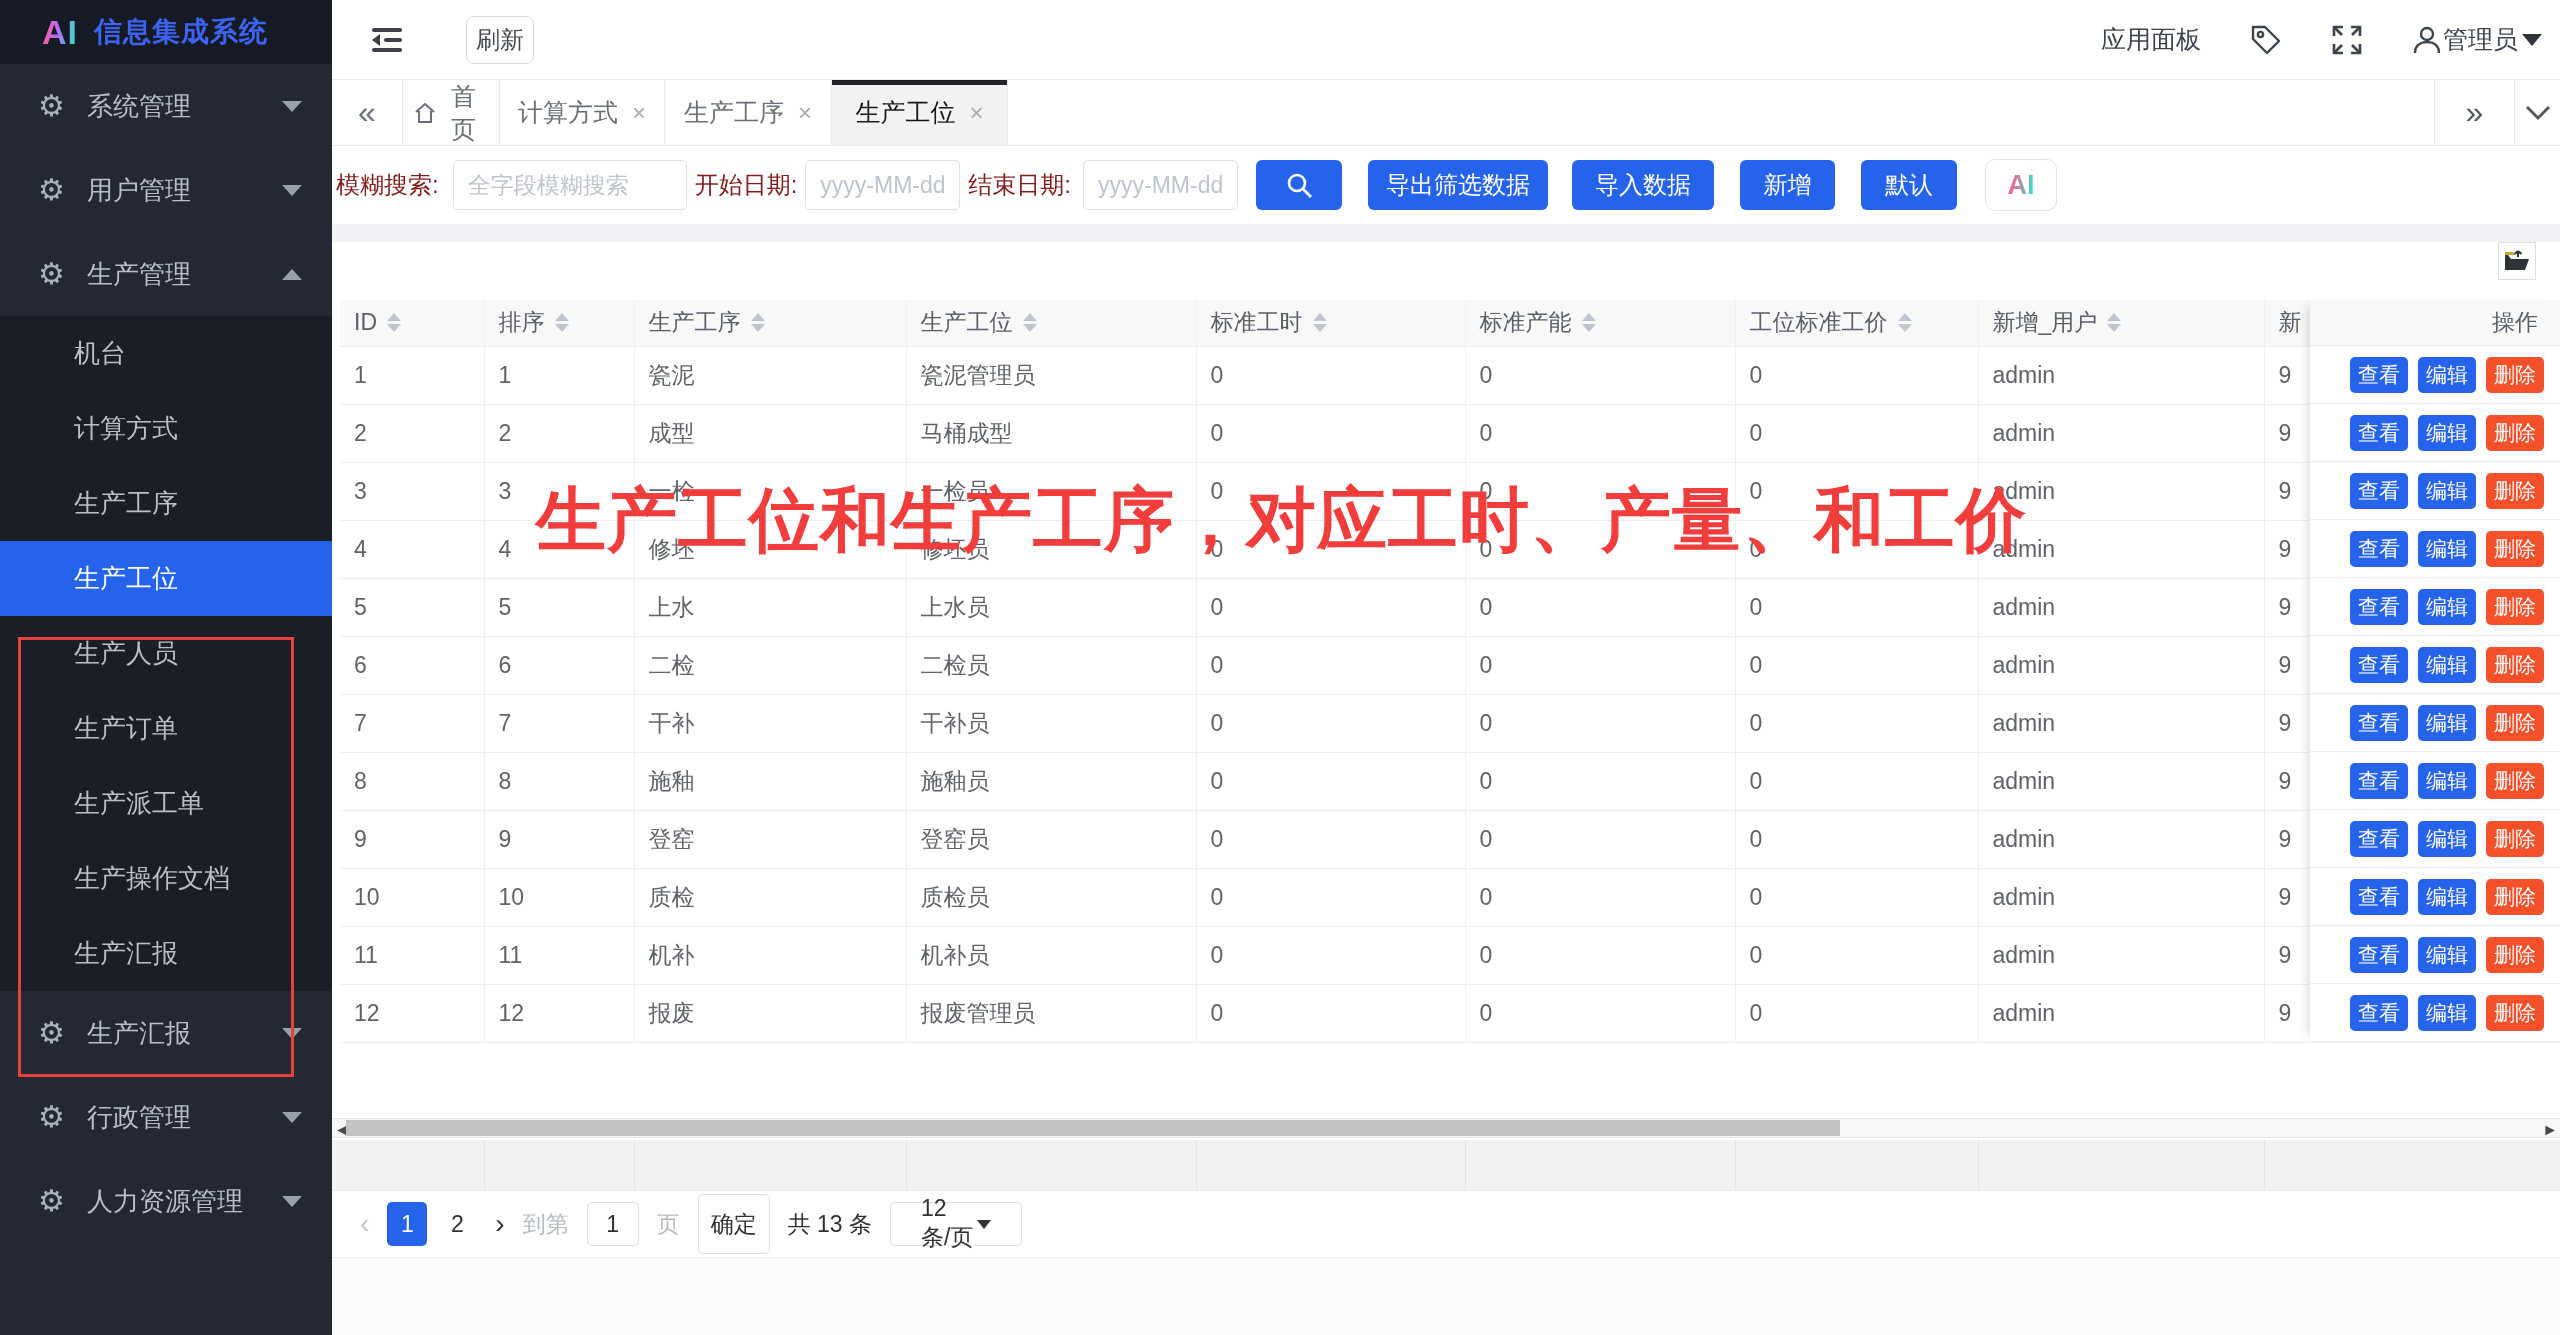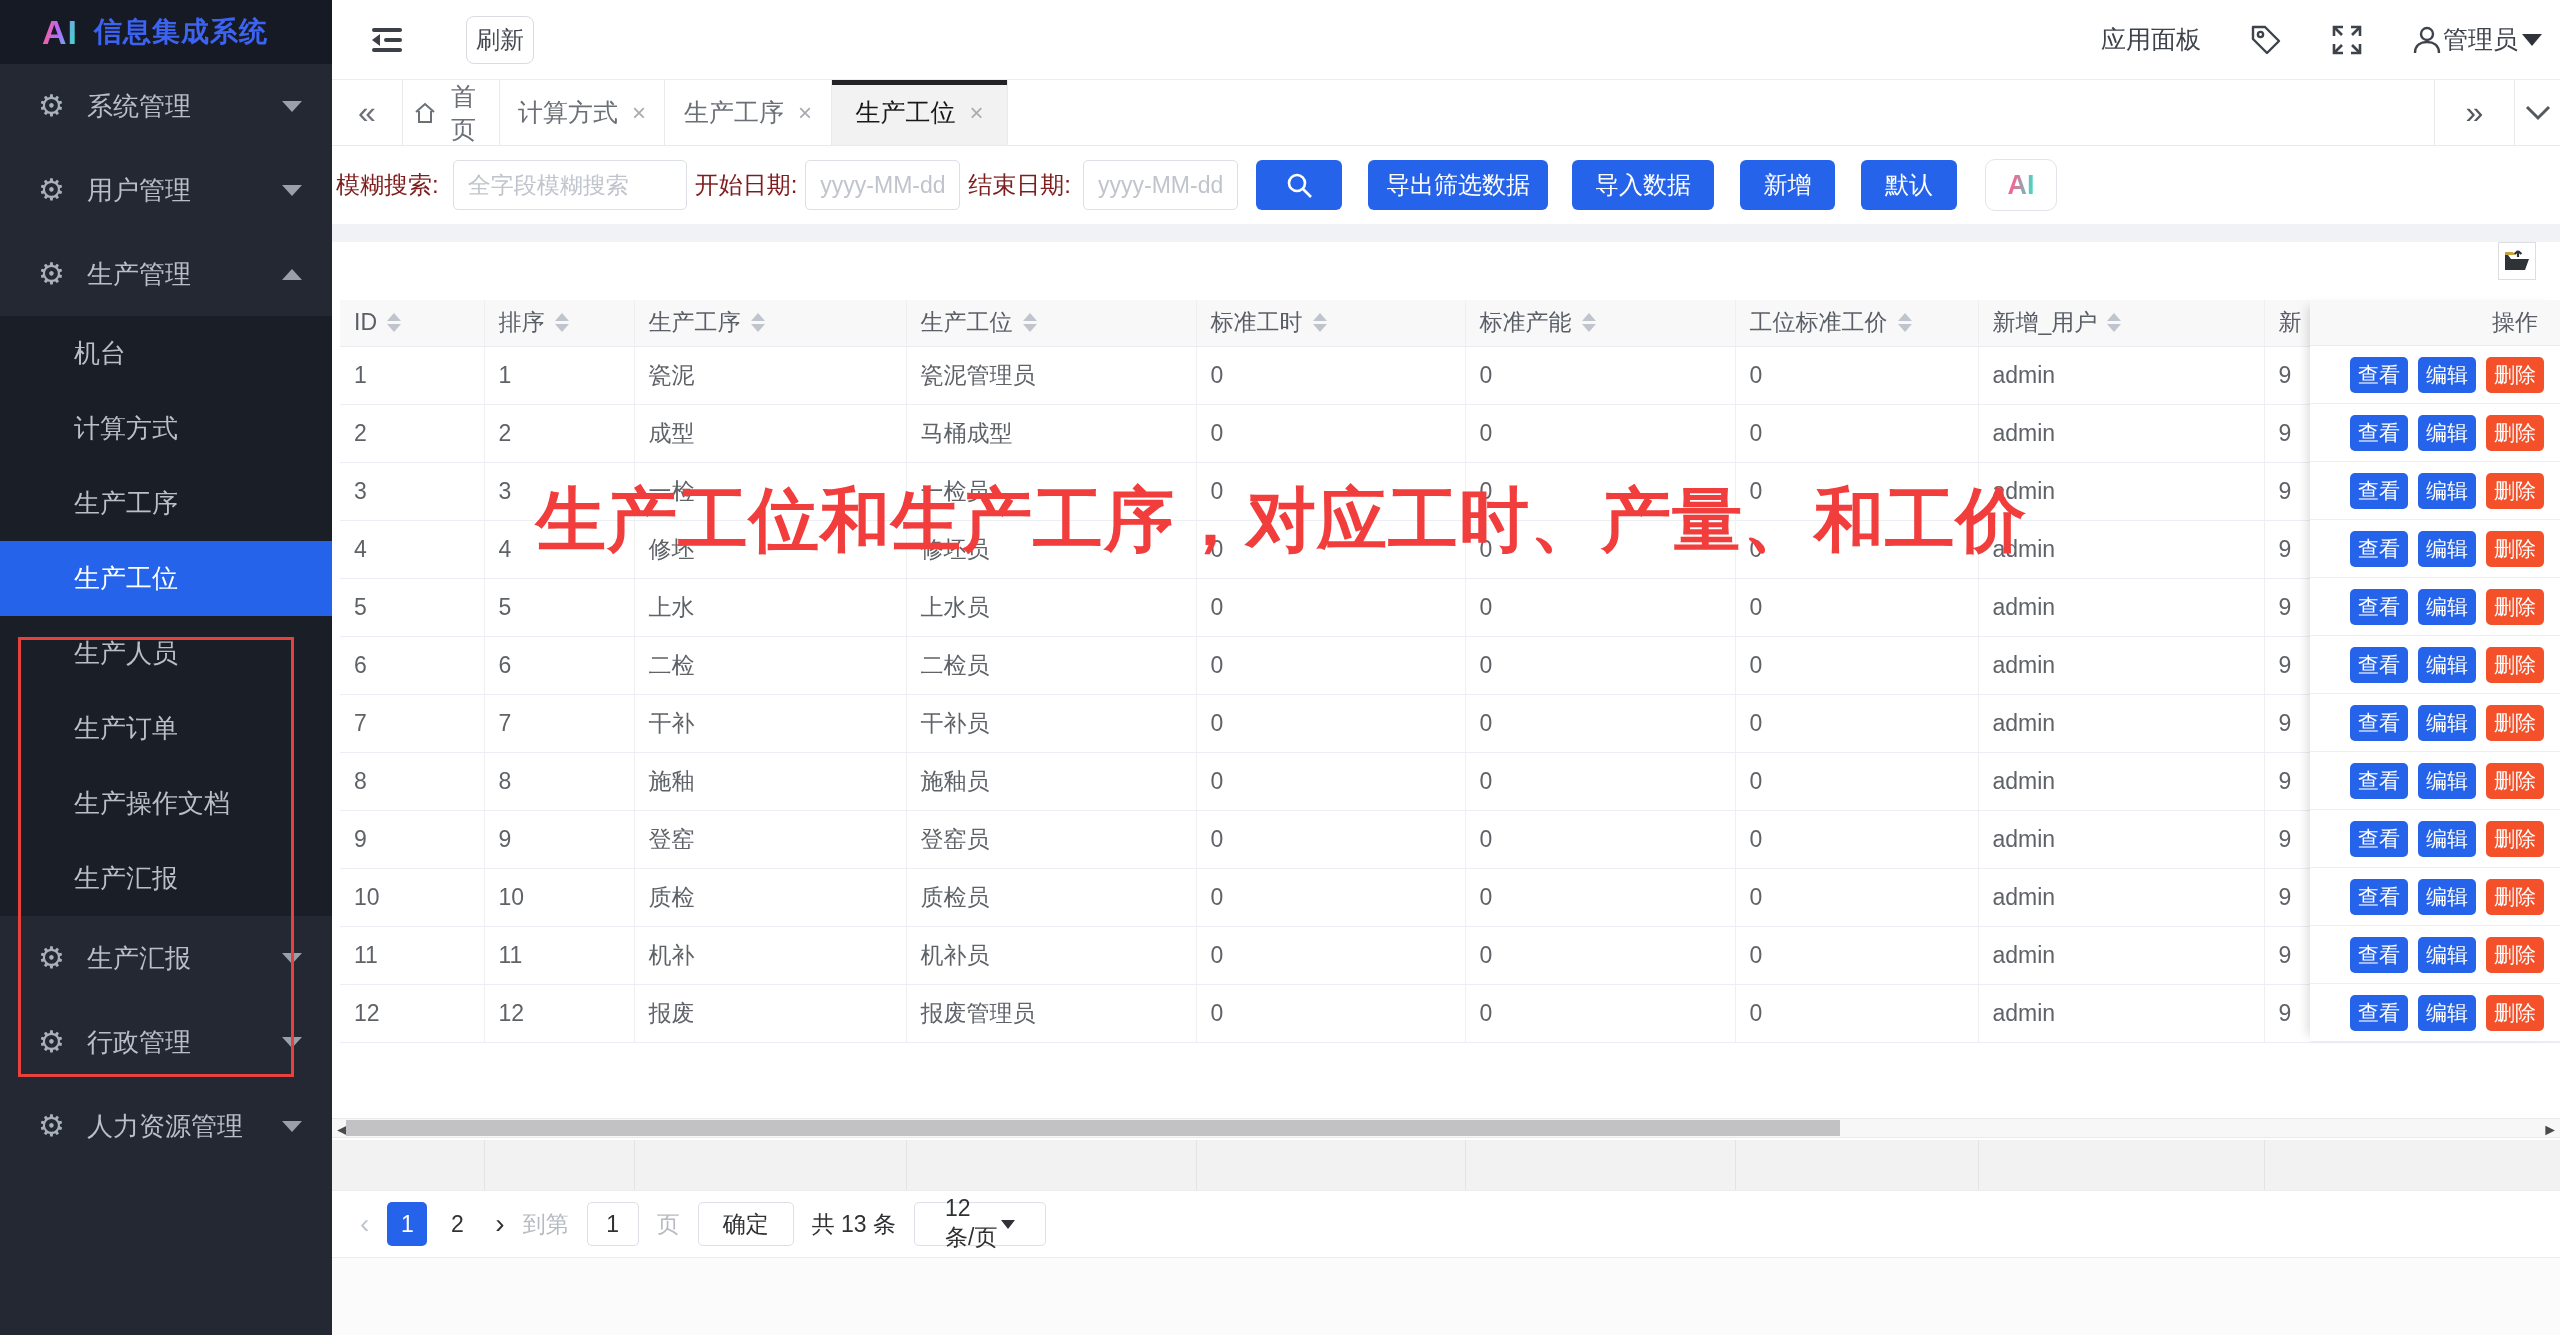--- a/index.html
+++ b/index.html
@@ -87,21 +87,21 @@
   .band-div { position:absolute; top:0; width:1px; height:50px; background:#e3e3e5; }
 
   
   #pager { position:absolute; left:0; top:948px; width:2228px; height:68px; background:#fff; border-top:1px solid #ececee; border-bottom:1px solid #ececee; display:flex; align-items:center; padding-left:28px; gap:18px; font-size:23px; color:#303133; }
   #pg-prev { color:#c0c4cc; font-size:28px; cursor:default; }
   #pg-next { color:#303133; font-size:28px; cursor:pointer; }
   .pg-num { min-width:40px; height:44px; display:flex; align-items:center; justify-content:center; border-radius:5px; cursor:pointer; }
   .pg-num.active { background:#2563eb; color:#fff; }
   .pg-dim { color:#b6bac1; }
   #pg-goto { width:52px; height:44px; border:1px solid #dcdfe6; border-radius:5px; text-align:center; font-size:23px; color:#303133; }
-  #pg-confirm { height:44px; padding:0 24px; background:#fff; border:1px solid #dcdfe6; border-radius:5px; font-size:23px; color:#303133; cursor:pointer;text-align:right; }
+  #pg-confirm { height:60px; padding:0 12px; background:#fff; border:1px solid #dcdfe6; border-radius:5px; font-size:23px; color:#303133; cursor:pointer;text-align:right; }
   #pg-size { width:132px; height:44px; border:1px solid #dcdfe6; border-radius:5px; display:flex; align-items:center; justify-content:space-between; padding:0 30px; cursor:pointer; }
   #pg-size .sel-caret { width:0; height:0; border-left:7px solid transparent; border-right:7px solid transparent; border-top:9px solid #2f3237; }
 
   
   #annotation { position:absolute; left:536px; top:474px; font-size:70px; font-weight:bold; color:#f23d3d; white-space:nowrap; z-index:15; letter-spacing:1px; }
 
   svg { display:block; }
 </style>
 </head>
 <body>
@@ -129,20 +129,21 @@
           <span class="glabel">生产管理</span>
           <span class="caret-up"></span>
         </div>
         <div class="submenu">
           <div class="sub-item">机台</div>
           <div class="sub-item">计算方式</div>
           <div class="sub-item">生产工序</div>
           <div class="sub-item active">生产工位</div>
           <div class="sub-item">生产人员</div>
           <div class="sub-item">生产订单</div>
+          <div class="sub-item">生产派工单</div>
           <div class="sub-item">生产操作文档</div>
           <div class="sub-item">生产汇报</div>
         </div>
         <div class="side-group">
           <span class="gear">⚙</span>
           <span class="glabel">生产汇报</span>
           <span class="caret-down"></span>
         </div>
         <div class="side-group">
           <span class="gear">⚙</span>

